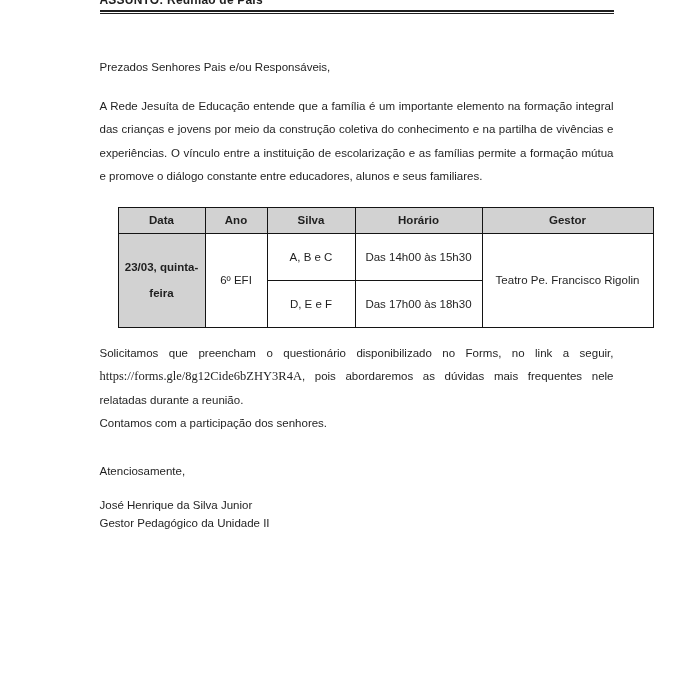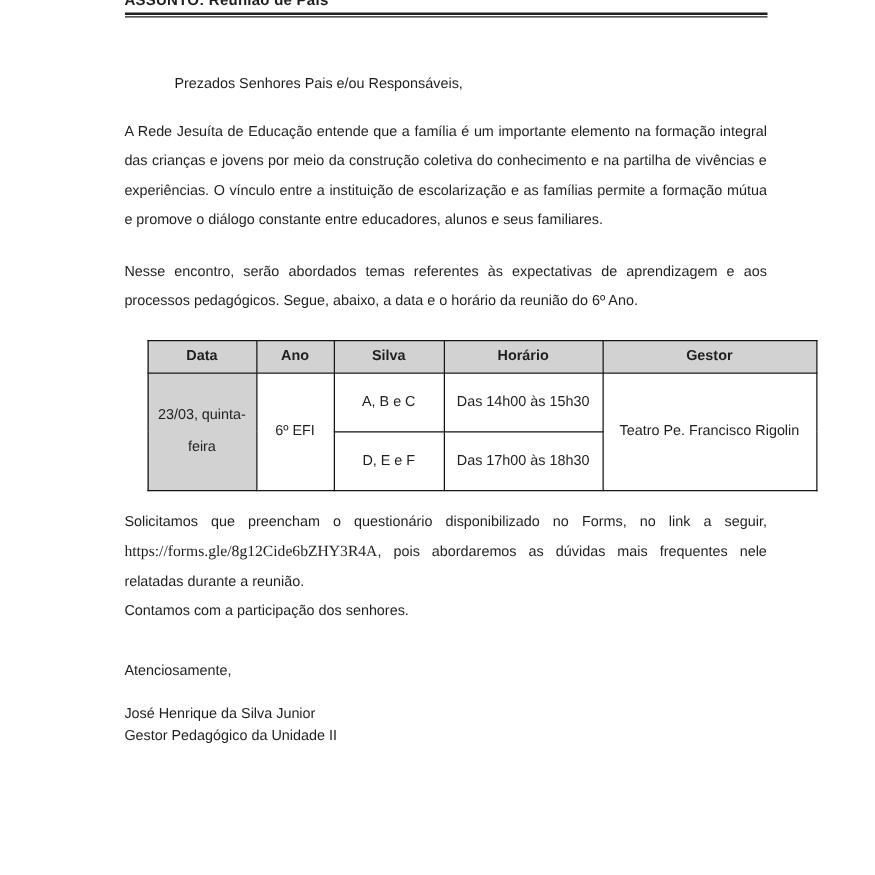--- a/index.html
+++ b/index.html
@@ -34,21 +34,20 @@
   }
   .subject-rule-thin {
     height: 1px;
     margin-top: 1px;
     background: var(--ink, #1f1f1f);
   }
 
   .greeting {
     margin-top: 42px;
     line-height: 23.5px;
-    margin-left: 40px;
   }
 
   p.body-par {
     text-align: justify;
     line-height: 23.5px;
   }
   .par-intro    { margin-top: 15px; }
   .par-meeting  { margin-top: 18px; }
   .par-request  { margin-top: 14px; }
 
@@ -87,38 +86,37 @@
   }
   table.meeting th {
     height: 26px;
     font-weight: bold;
     background: var(--shade, #d2d2d2);
     margin-top: 24px;
   }
   table.meeting td { height: 47px; line-height: 26px; }
   td.date-cell {
     background: var(--shade, #d2d2d2);
-    font-weight: normal;
+    font-weight: bold;
   }
   td.local-cell { padding: 0 10px; }
 </style>
 </head>
 <body>
 
 <div class="page">
   <div class="content">
 
     <div class="subject">ASSUNTO: Reunião de Pais</div>
     <div class="subject-rule-thin"></div>
 
     <div class="greeting">Prezados Senhores Pais e/ou Responsáveis,</div>
 
     <p class="body-par par-intro">A Rede Jesuíta de Educação entende que a família é um importante elemento na formação integral das crianças e jovens por meio da construção coletiva do conhecimento e na partilha de vivências e experiências. O vínculo entre a instituição de escolarização e as famílias permite a formação mútua e promove o diálogo constante entre educadores, alunos e seus familiares.</p>
 
-    <p class="body-par par-meeting">Nesse encontro, serão abordados temas referentes às expectativas de aprendizagem e aos processos pedagógicos. Segue, abaixo, a data e o horário da reunião do 6º Ano.</p>
 
     <table class="meeting">
       <colgroup>
         <col style="width:87px">
         <col style="width:62px">
         <col style="width:88px">
         <col style="width:127px">
         <col style="width:171px">
       </colgroup>
       <thead>

